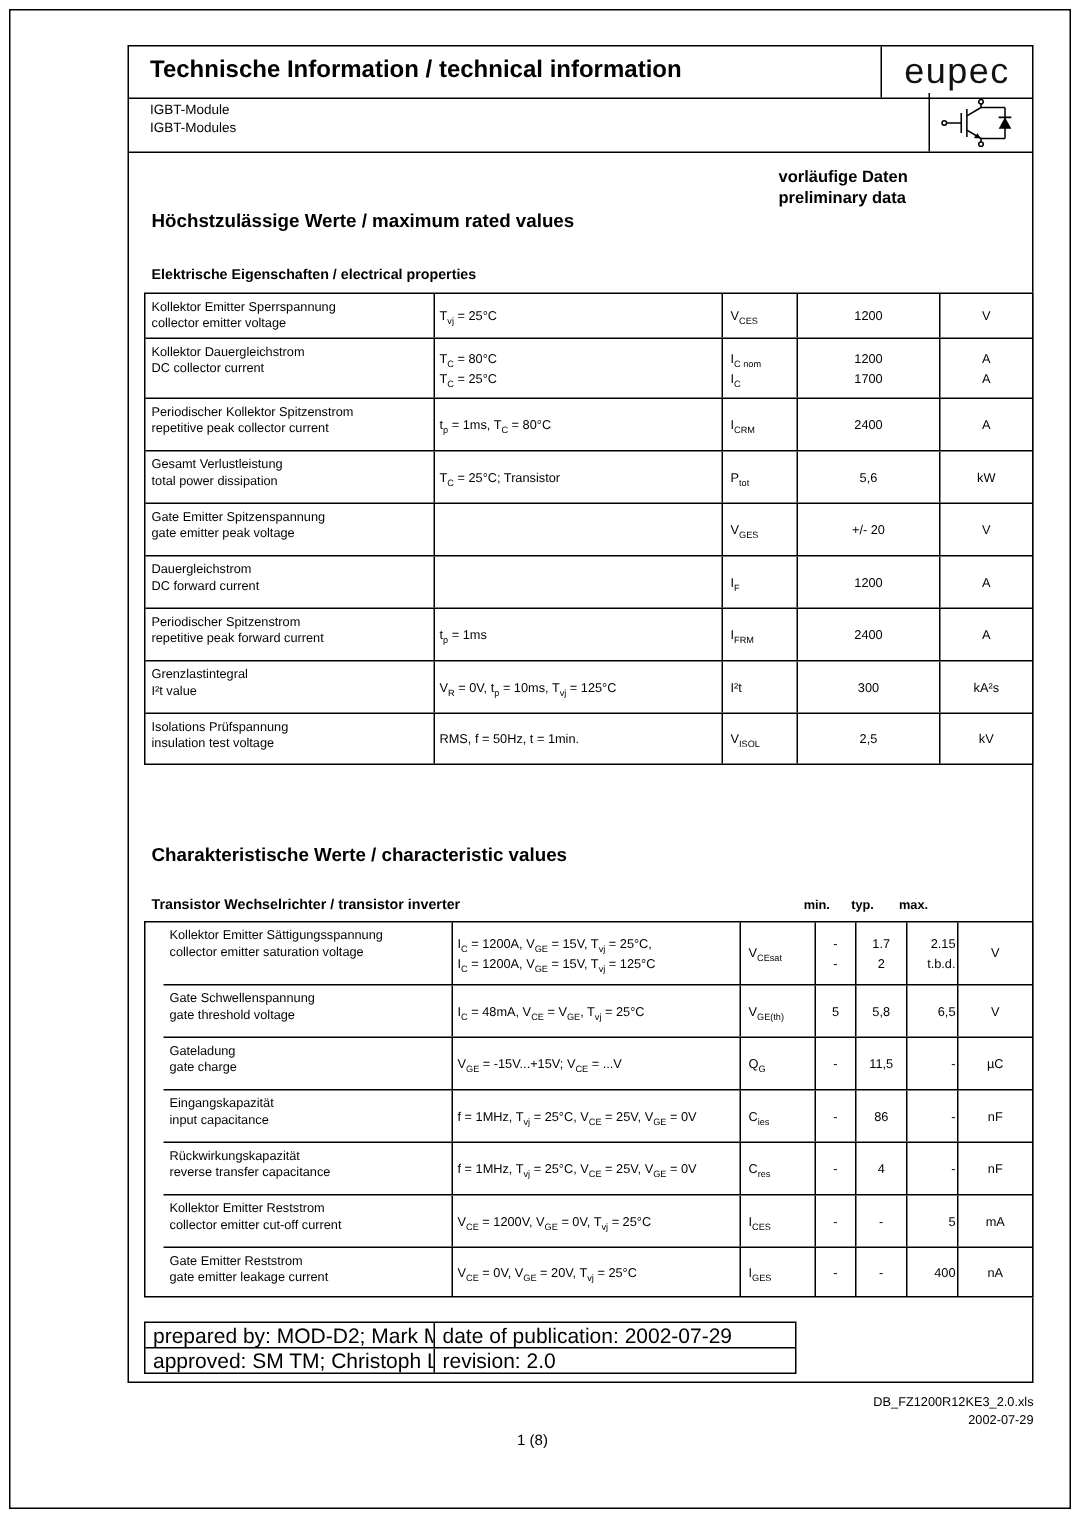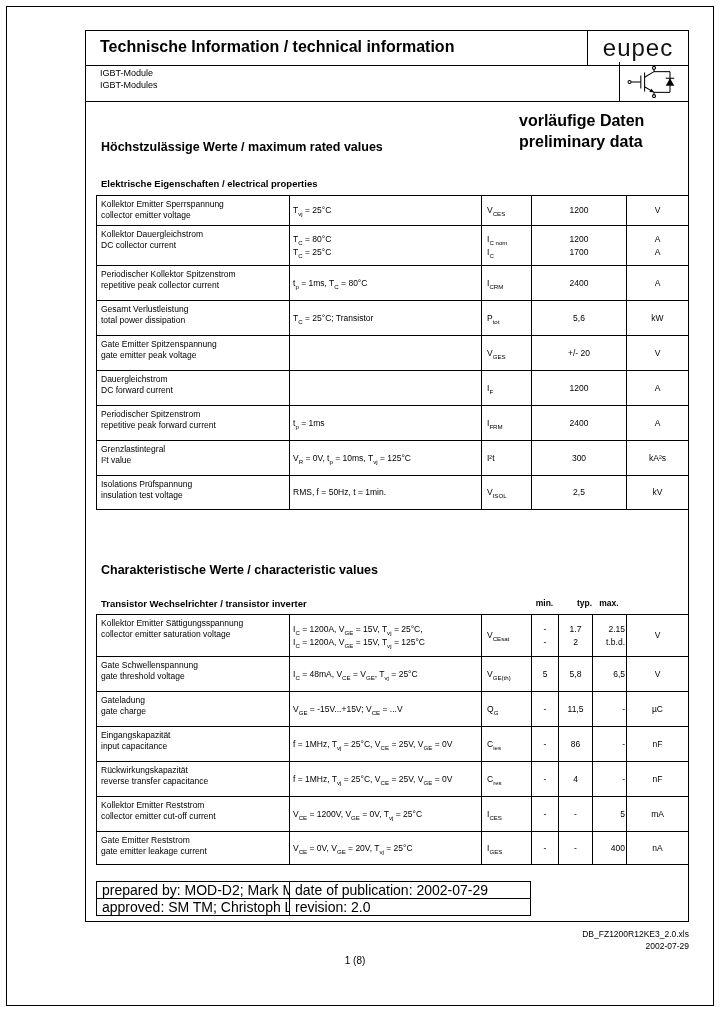--- a/index.html
+++ b/index.html
@@ -14,34 +14,34 @@
   .logo-box { position:absolute; right:0; top:0; width:101px; height:100%; border-left:1px solid #000;
               display:flex; align-items:center; justify-content:center; }
   .logo-text { font-size:24px; letter-spacing:1px; color:#111; }
 
   .hdr-row2 { position:absolute; left:0; top:31px; width:100%; height:40px; border-bottom:1px solid #000; }
   .module-names { position:absolute; left:14px; top:5px; font-size:9px; line-height:1.35; }
   .part-number { position:absolute; left:0; top:10px; width:604px; text-align:center; font-size:15px; letter-spacing:0.5px; }
   .symbol-box { position:absolute; right:0; top:0; width:69px; height:100%; border-left:1px solid #000;
                 display:flex; align-items:center; justify-content:center; }
 
-  .preliminary { position:absolute; left:433px; top:80px; font-size:16px; font-weight:bold; line-height:1.3; }
+  .preliminary { position:absolute; left:433px; top:80px; font-size:11px; font-weight:bold; line-height:1.3; }
 
   .sec-heading { position:absolute; left:15px; font-size:12.5px; font-weight:bold; white-space:nowrap; }
   .sub-heading { position:absolute; left:15px; font-size:9.5px; font-weight:bold; white-space:nowrap; }
   #heading1 { top:109px; }  #subheading1 { top:147px; }
   #heading2 { top:532px; }  #subheading2 { top:567px; }
   .mtm { position:absolute; top:567px; font-size:8.5px; font-weight:bold; text-align:center; }
   #mtm-min { left:445px; width:27px; }
-  #mtm-typ { left:472px; width:34px;text-align:right; }
+  #mtm-typ { left:472px; width:34px; }
   #mtm-max { left:506px; width:34px; }
 
   .dtable { position:absolute; left:10px; width:593px; border:1px solid #000; background:#fff; }
   #table1 { top:164px; }
-  #table2 { top:583px; }
+  #table2 { top:583px;padding-left:12px; }
   .trow { display:flex; border-bottom:1px solid #000; }
   .trow:last-child { border-bottom:none; }
   .c { border-right:1px solid #000; display:flex; flex-direction:column; justify-content:center;
        padding:2px 4px; font-size:8.5px; line-height:1.45; overflow:hidden; }
   .c:last-child { border-right:none; flex:1; }
   .desc { width:193px; justify-content:flex-start; padding-top:3px; line-height:1.3; }
   .cond { width:192px; padding-left:3px; white-space:nowrap; }
   .sym  { width:50px; padding-left:5px; white-space:nowrap; }
   .val  { width:95px; text-align:center; align-items:center; }
   .mn   { width:27px; text-align:center; align-items:center; padding:2px 1px; }

